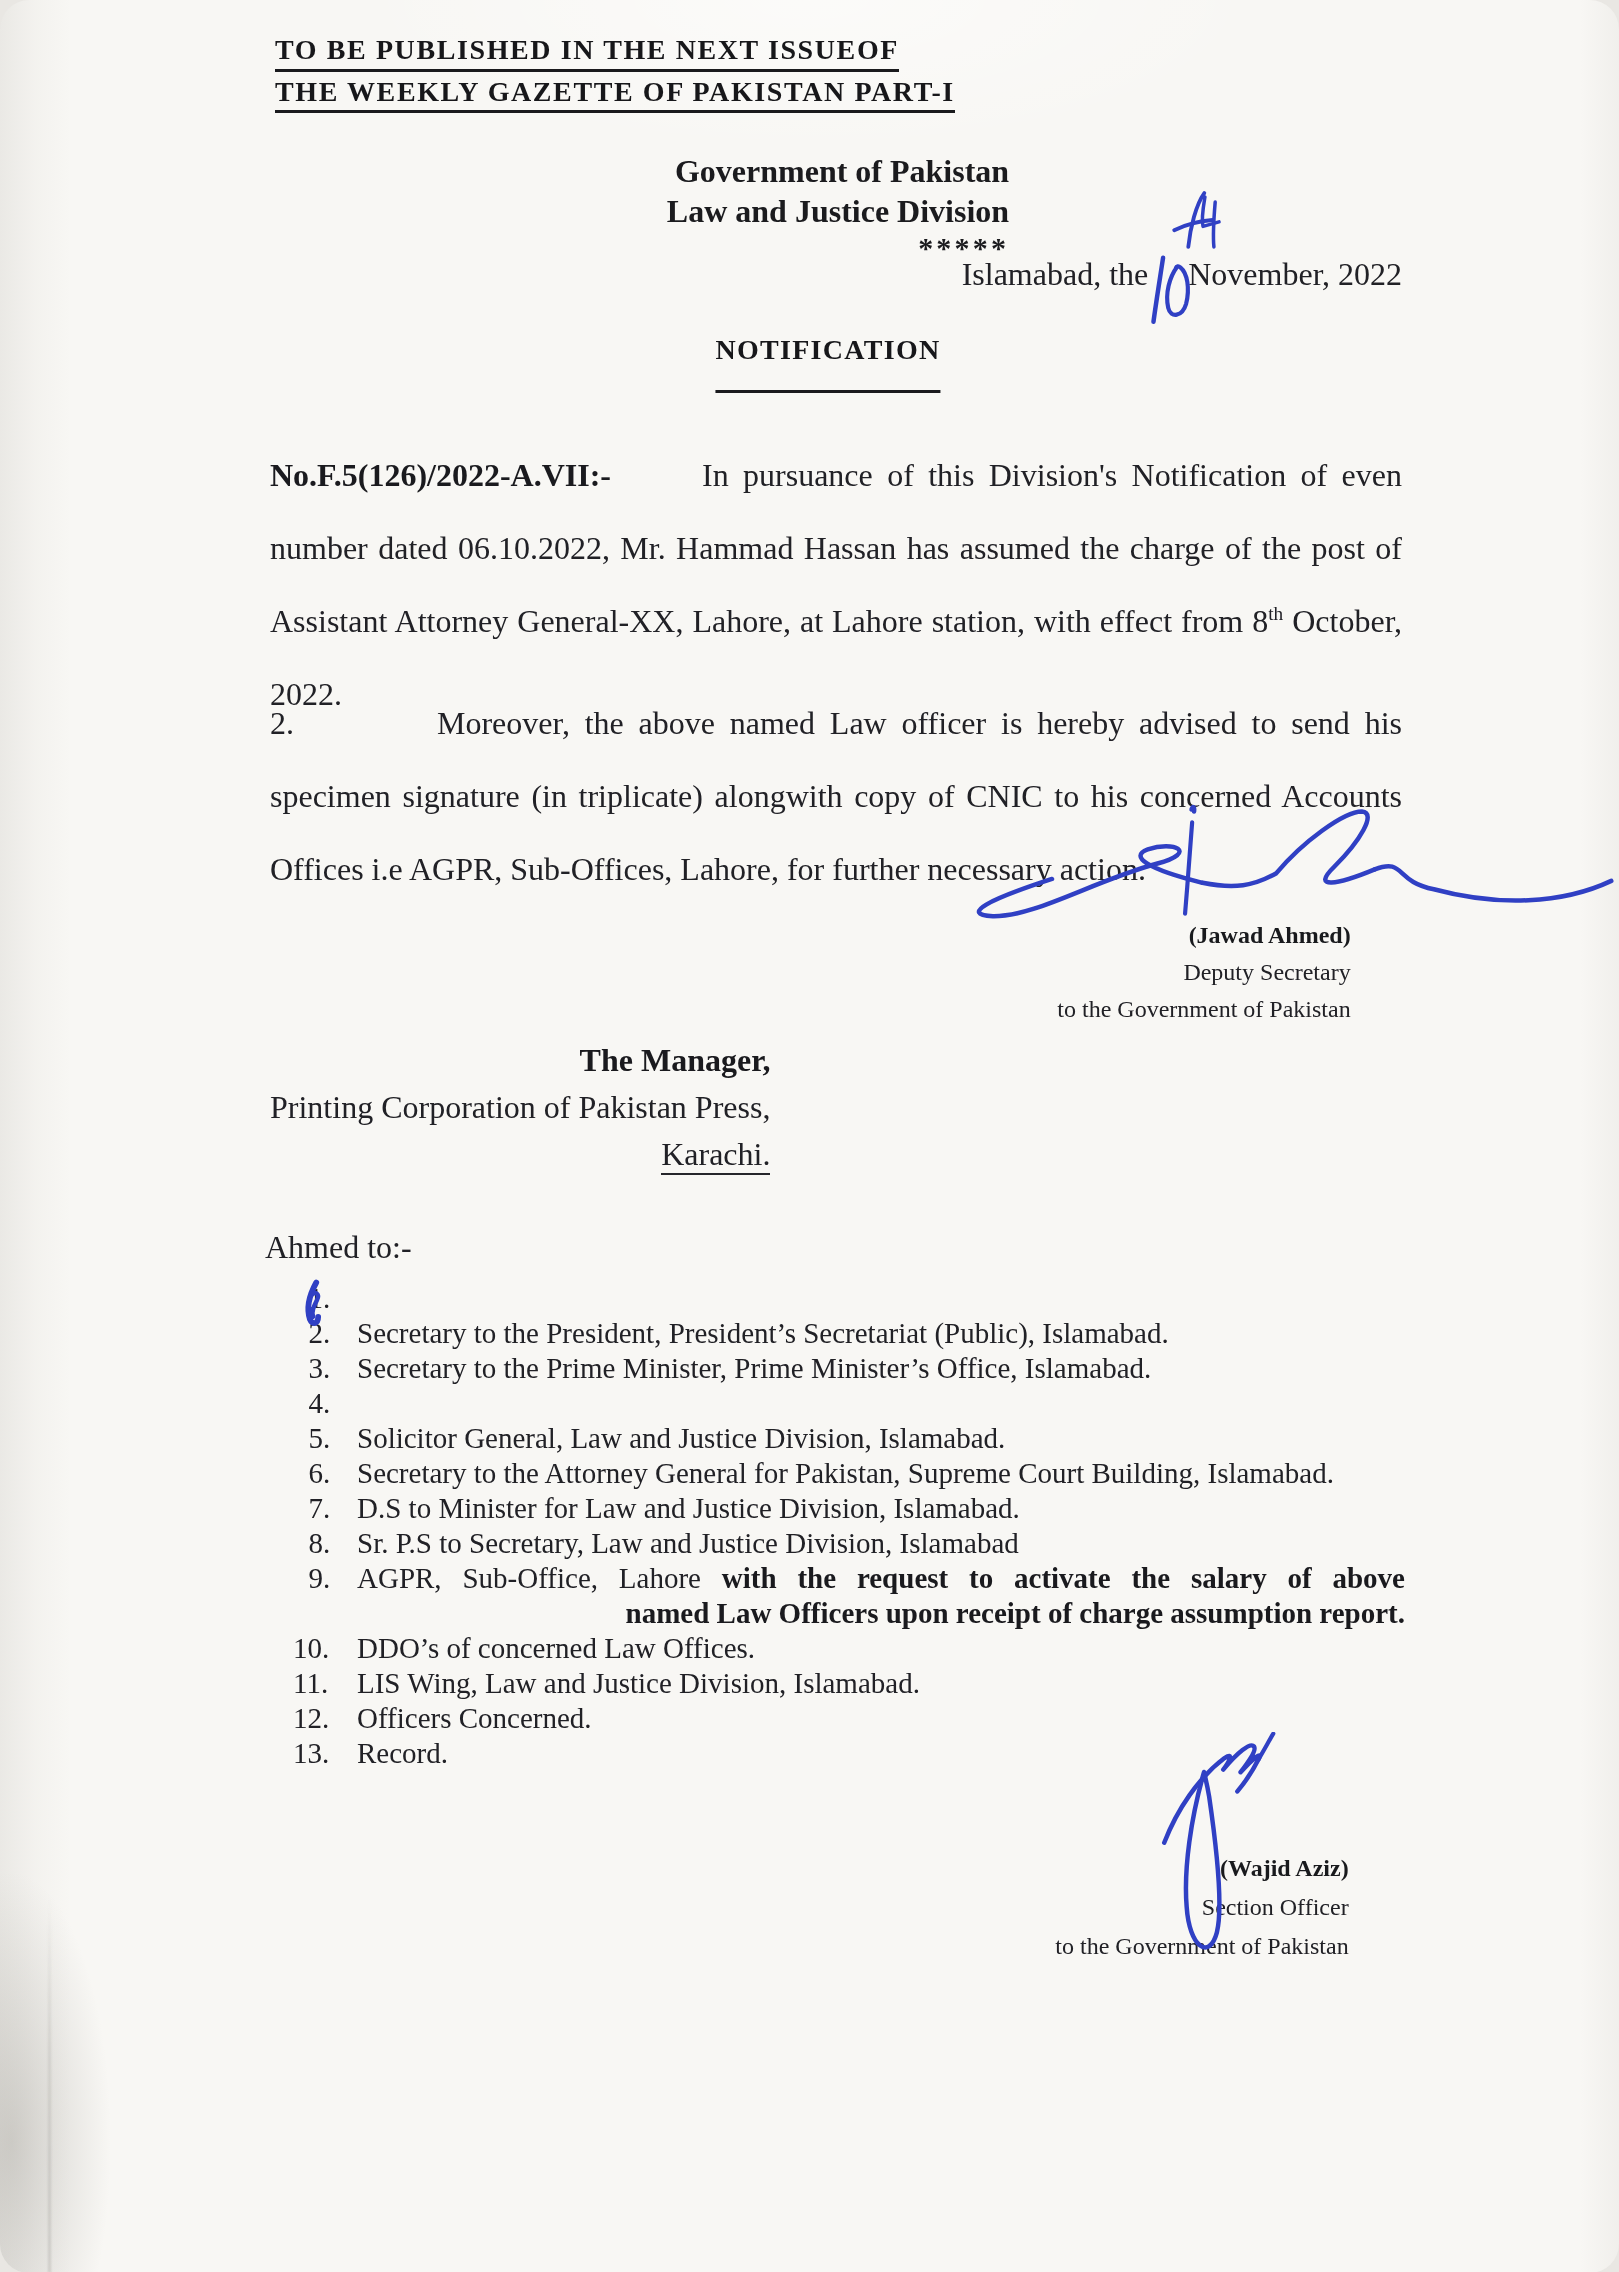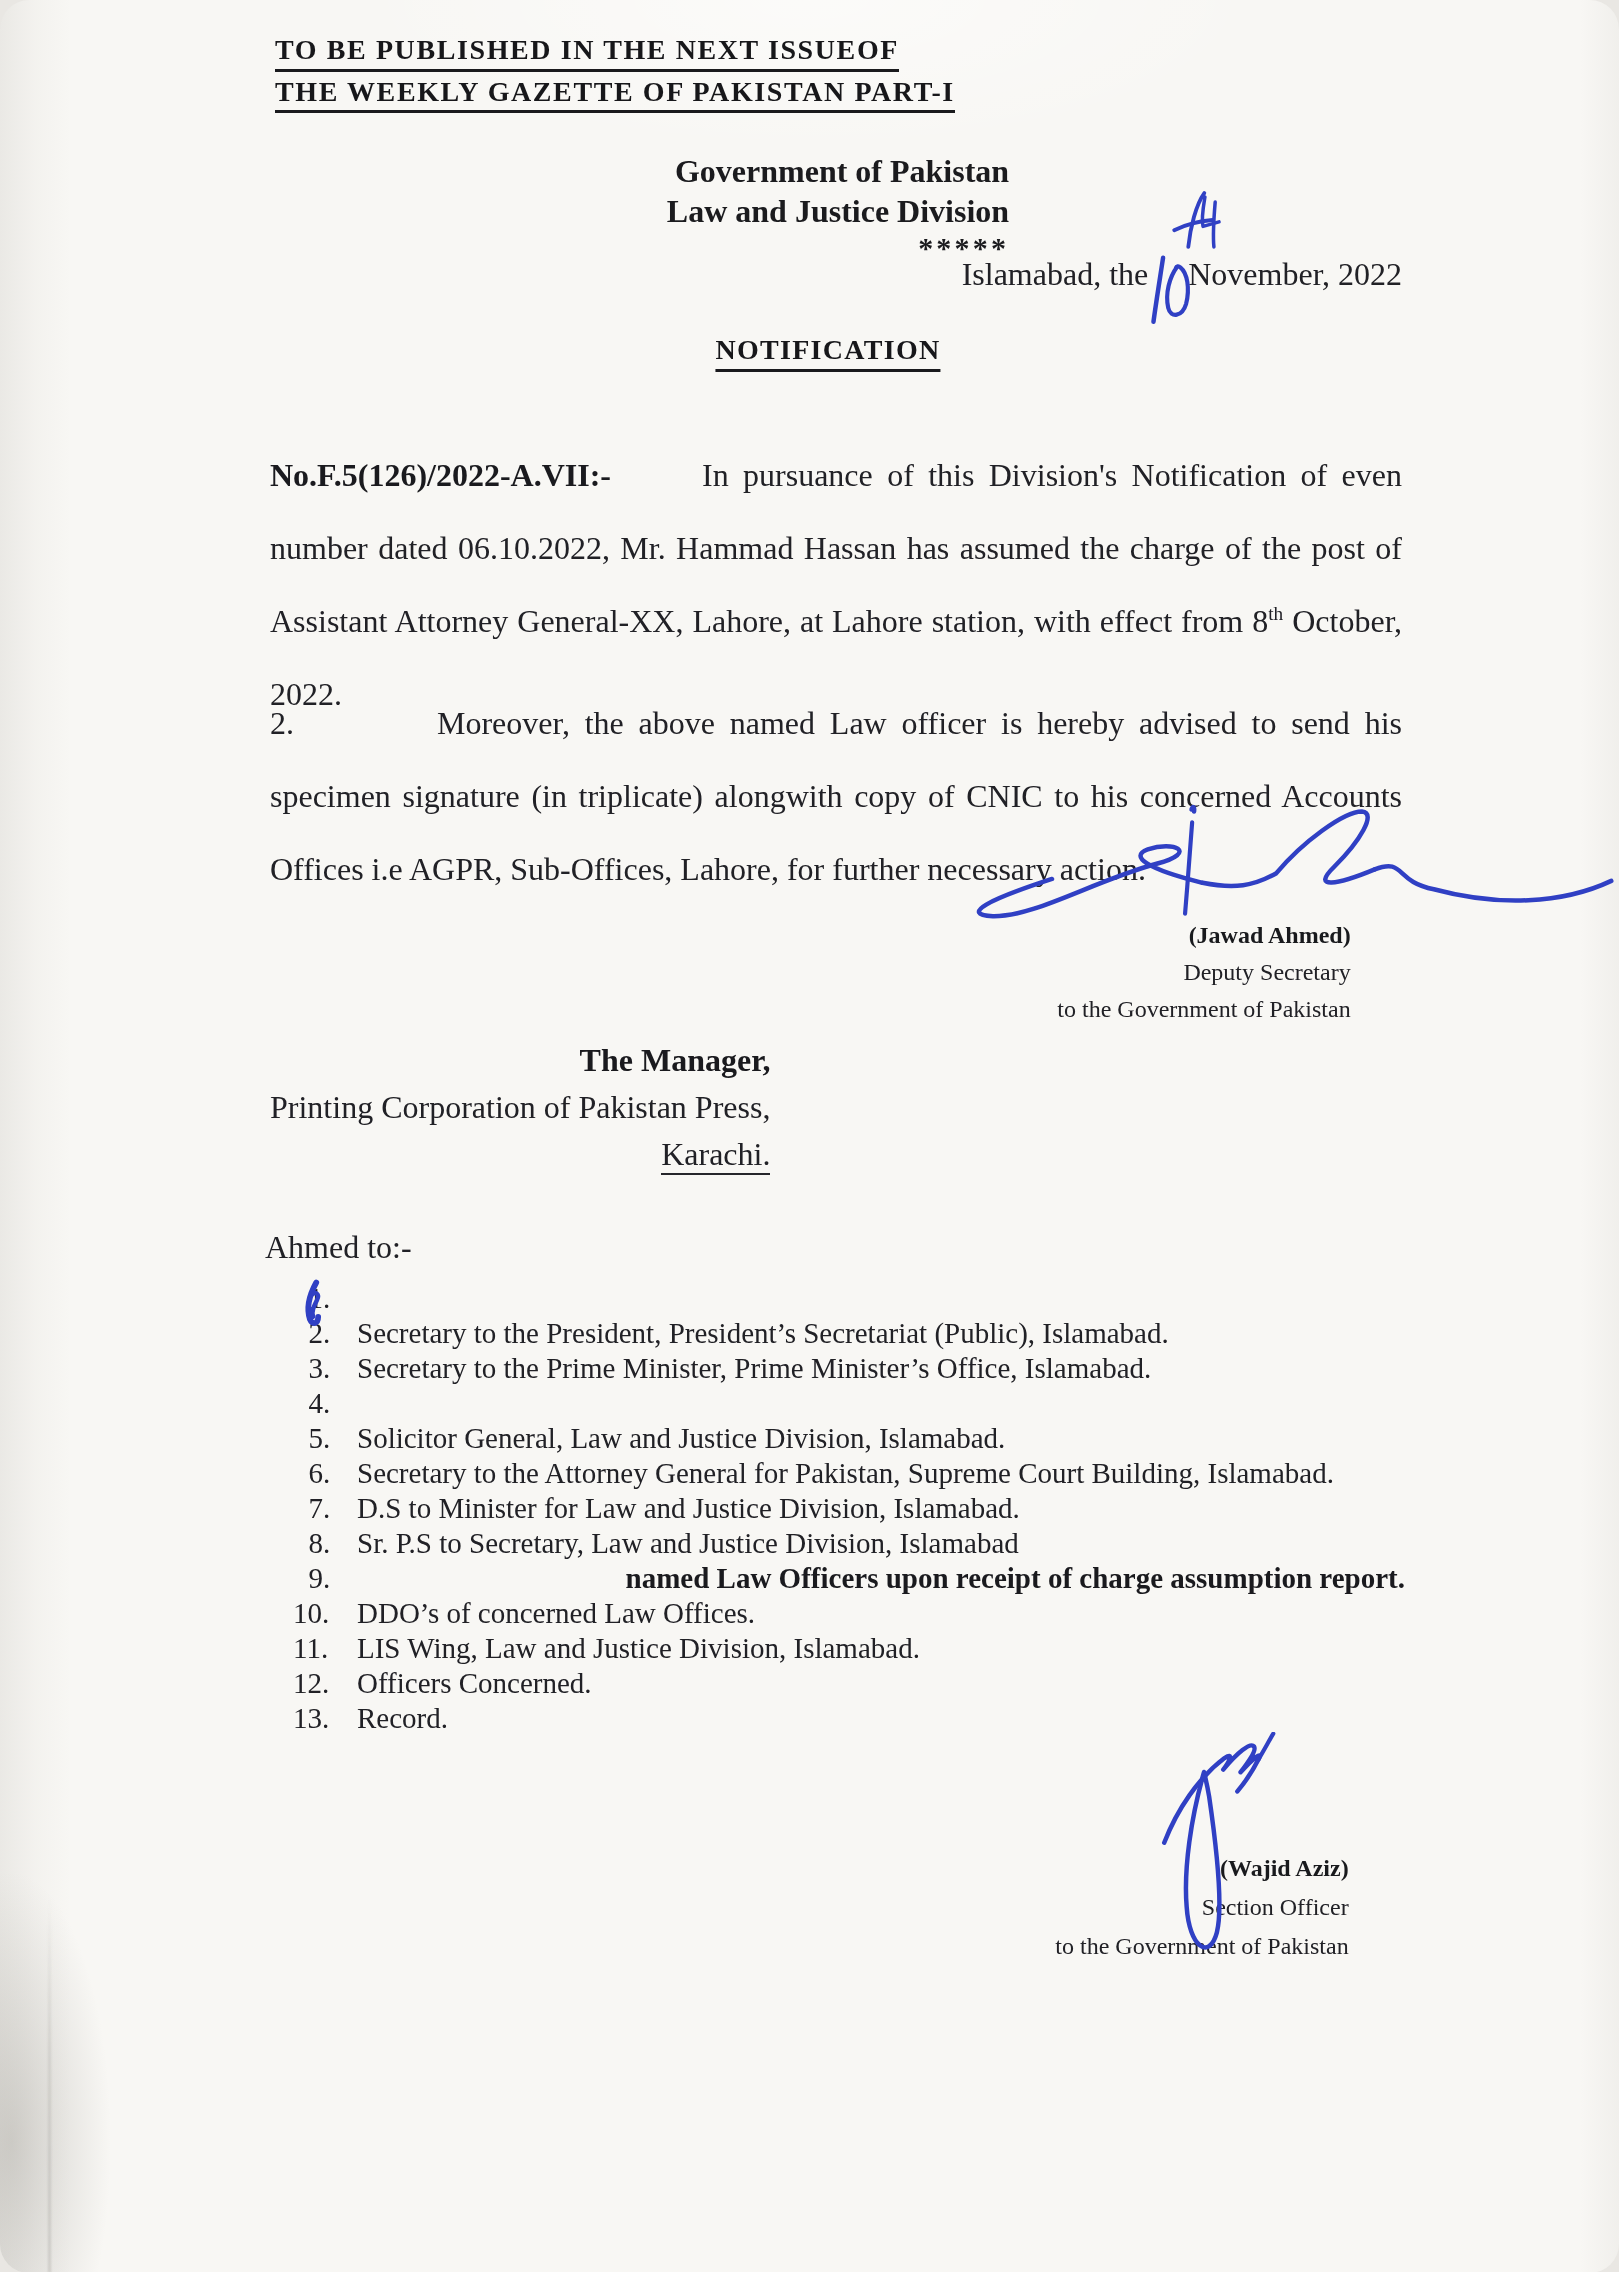--- a/index.html
+++ b/index.html
@@ -31,21 +31,21 @@
 
   .dateline{position:absolute;left:270px;top:256px;width:1132px;text-align:right;
     font-size:32px;white-space:nowrap;color:#212126;}
   .daygap{display:inline-block;width:40px;}
 
   .ink{position:absolute;}
   .ink path{fill:none;stroke:#3040c4;stroke-linecap:round;stroke-linejoin:round;}
 
   .notif{position:absolute;left:828px;top:334px;transform:translateX(-50%);
     font-size:28px;font-weight:bold;letter-spacing:1.3px;color:#17171a;
-    padding-bottom:3px;border-bottom:3.2px solid #1a1a1d;white-space:nowrap;}
+    padding-bottom:24px;border-bottom:3.2px solid #1a1a1d;white-space:nowrap;}
 
   .bodypara{position:absolute;left:270px;width:1132px;font-size:32px;line-height:73px;
     text-align:justify;color:#212126;}
   .p1{top:407px;}
   .p2{top:655px;}
   .refno{font-weight:bold;color:#1a1a1e;}
   .tabgap1{display:inline-block;width:91px;}
   .tabgap2{display:inline-block;width:143px;}
   sup{font-size:19.3px;vertical-align:super;line-height:0;}
 
@@ -163,20 +163,21 @@
         <span class="no">7.</span>
         <span class="txt">D.S to Minister for Law and Justice Division, Islamabad.</span>
       </div>
     <div class="crow sd">
         <span class="no">8.</span>
         <span class="txt">Sr. P.S to Secretary, Law and Justice Division, Islamabad</span>
       </div>
     <div class="crow sd">
         <span class="no">9.</span>
         <span class="txtwrap">
+          <span class="j1" style="display:block;"><span>AGPR, Sub-Office, Lahore </span><b>with the request to activate the salary of above</b></span>
           <b style="display:block;">named Law Officers upon receipt of charge assumption report.</b>
         </span>
       </div>
     <div class="crow dd">
         <span class="no">10.</span>
         <span class="txt">DDO’s of concerned Law Offices.</span>
       </div>
     <div class="crow dd">
         <span class="no">11.</span>
         <span class="txt">LIS Wing, Law and Justice Division, Islamabad.</span>

